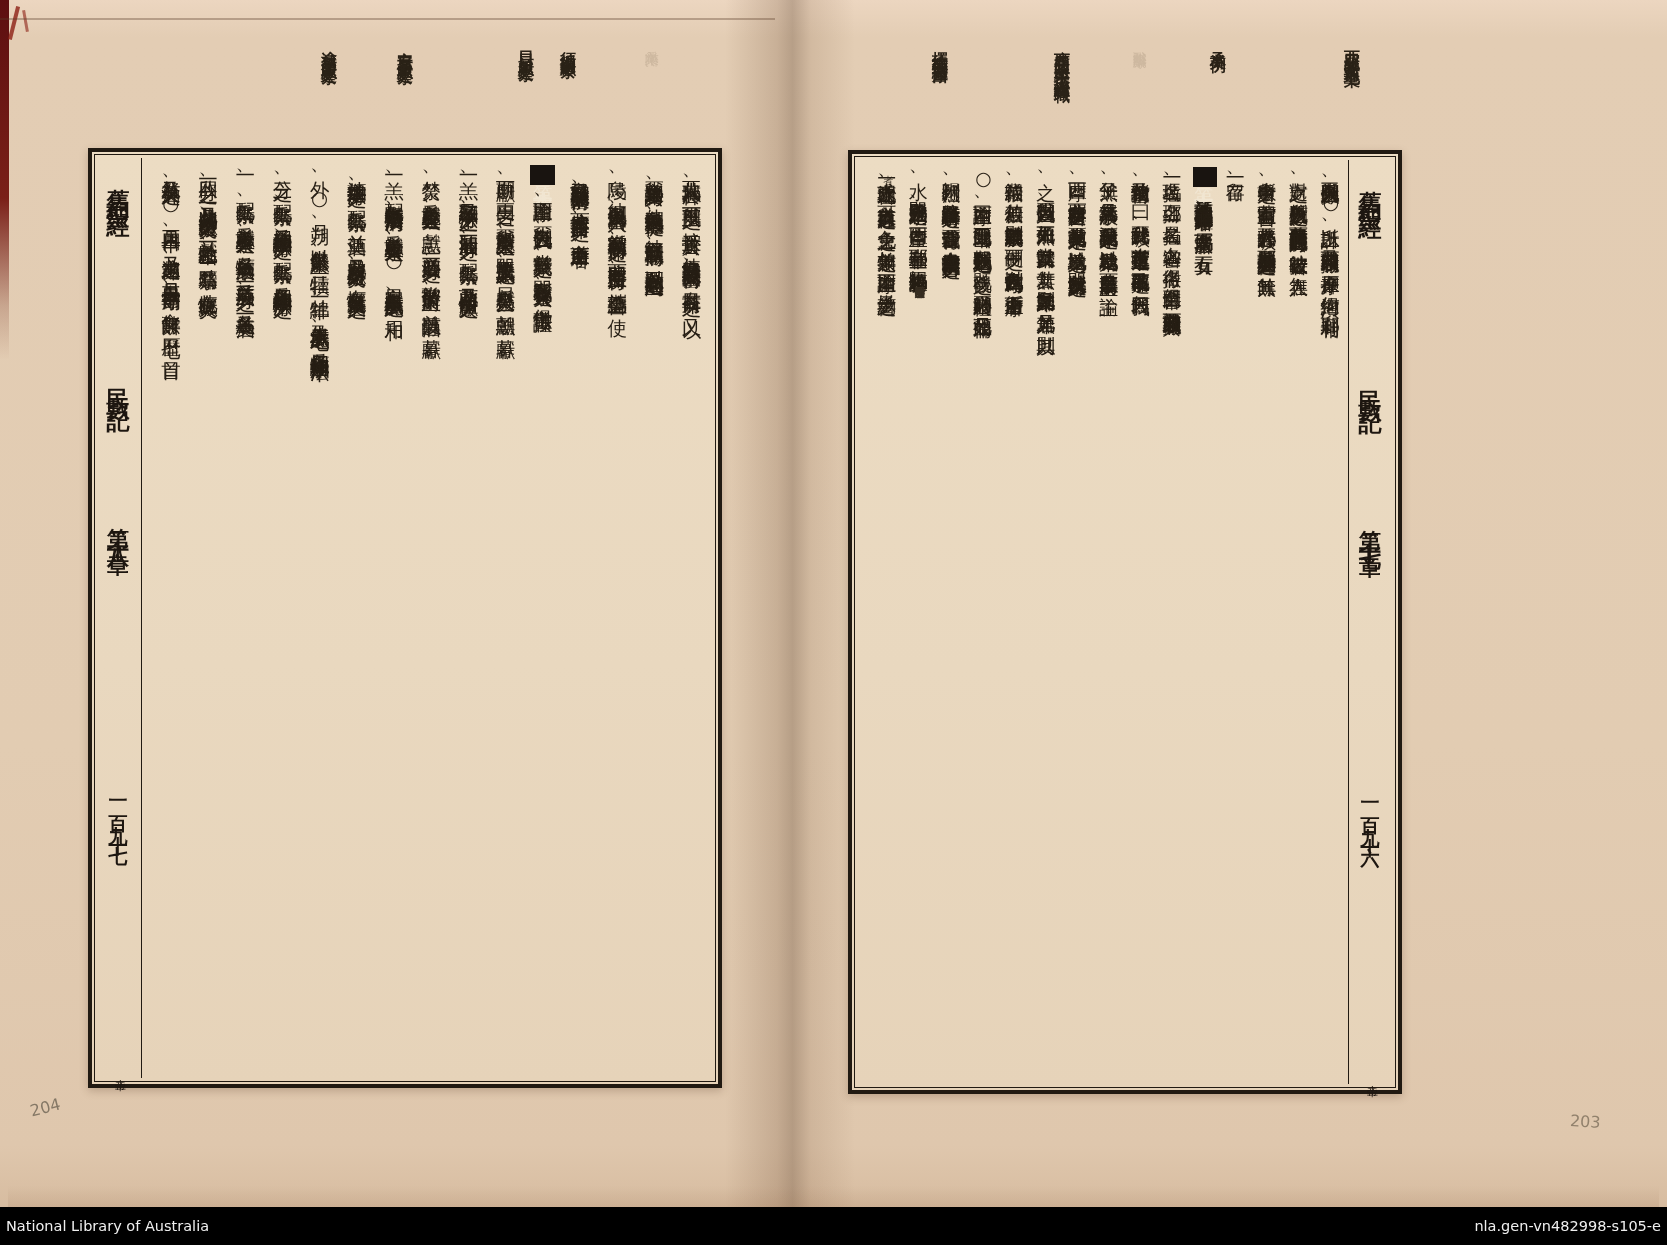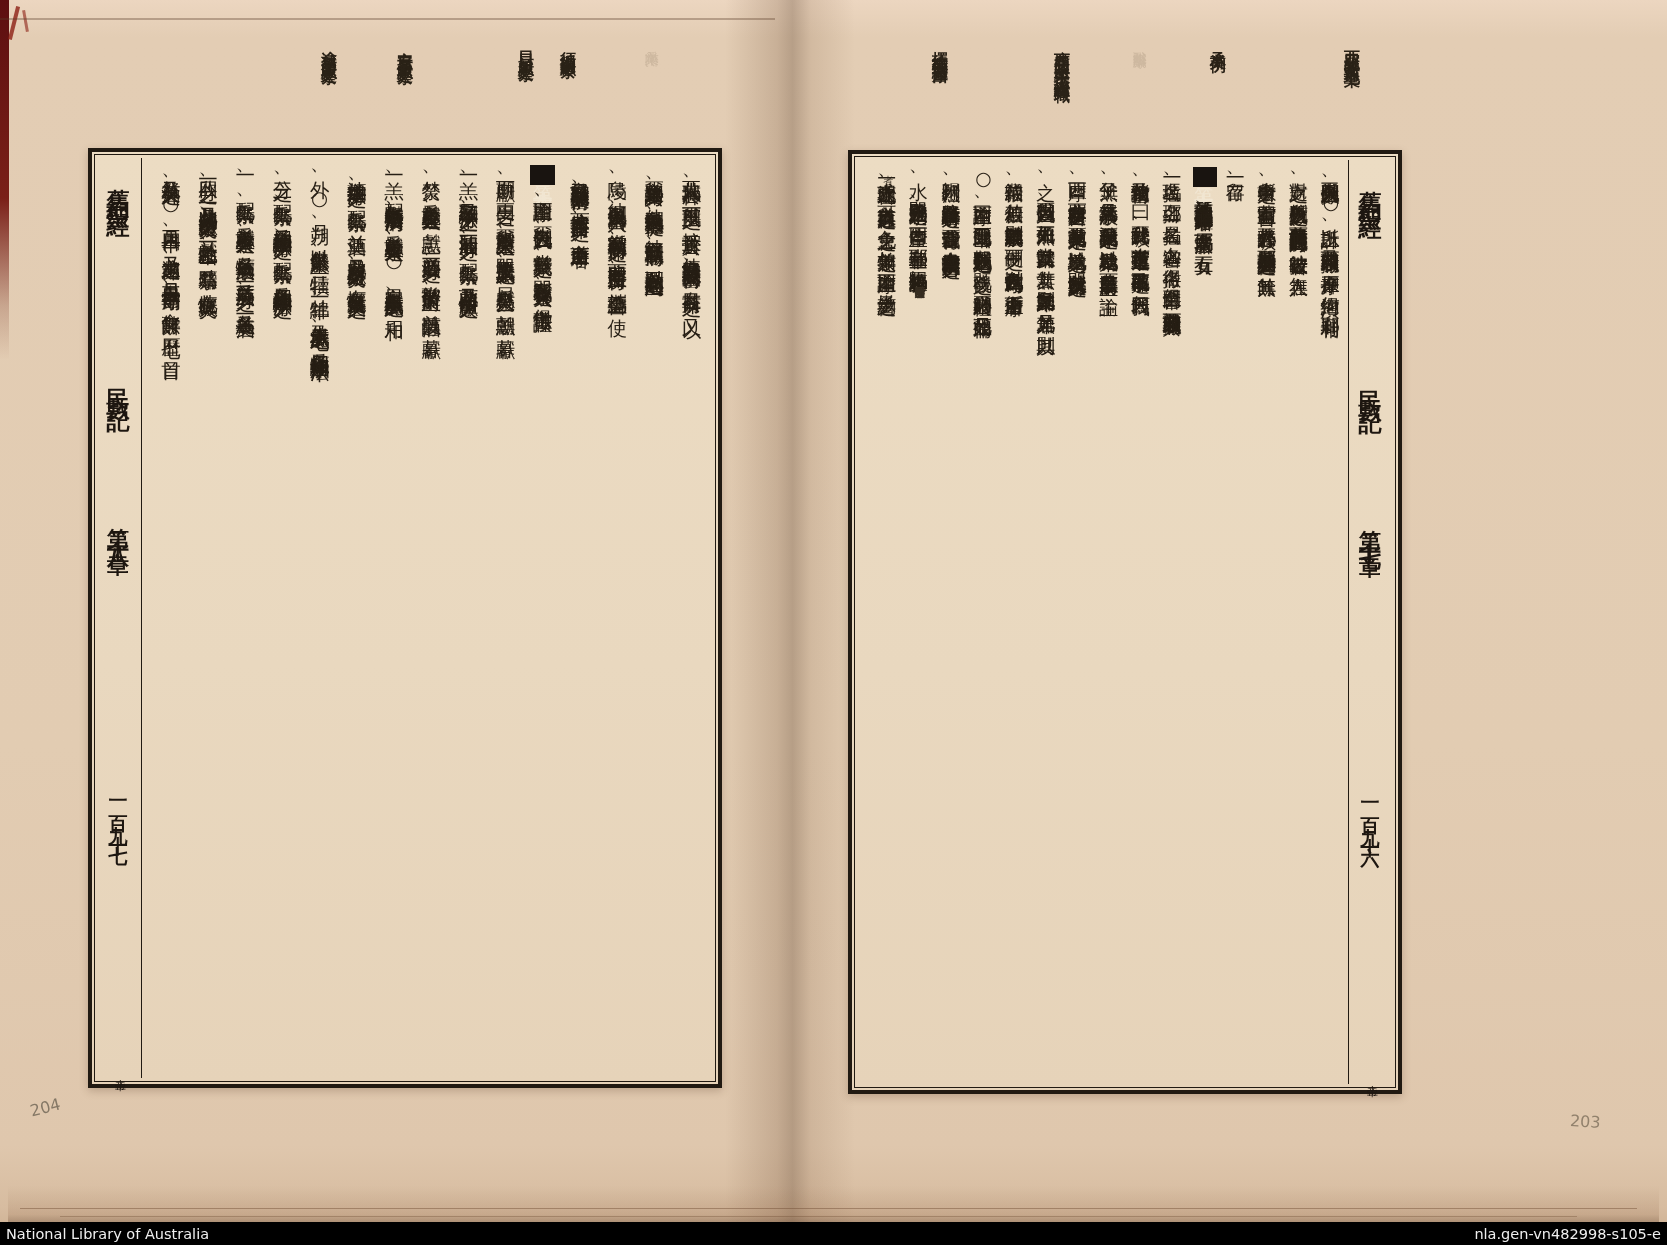--- a/index.html
+++ b/index.html
@@ -51,21 +51,21 @@
   .mnote.w1{width:22px;} .mnote.w2{width:46px;} .mnote.w3{width:68px;}
   
   .ghost{position:absolute;writing-mode:vertical-rl;text-orientation:upright;white-space:nowrap;overflow:hidden;
          font-size:19px;letter-spacing:1px;color:#6e5c46;opacity:.13;transform:scaleX(-1);pointer-events:none;}
   .ghost.small{font-size:14px;opacity:.18;}
   
   .pencil{position:absolute;font-family:"DejaVu Sans","Liberation Sans",sans-serif;color:#857866;font-size:16px;}
   .pencil.pl{left:30px;top:1098px;transform:rotate(-14deg);}
   .pencil.pr{left:1570px;top:1112px;transform:rotate(4deg);color:#91816c;}
   
-  .footer-bar{position:absolute;left:0;right:0;bottom:0;height:23px;background:#000;
+  .footer-bar{position:absolute;left:0;right:0;bottom:0;height:38px;background:#000;
         display:flex;justify-content:space-between;align-items:center;padding:0 6px;
         font-family:"DejaVu Sans","Liberation Sans",sans-serif;font-size:14.5px;color:#efefef;}
 </style>
 </head>
 <body>
 
 <div class="scan">
 
   <div class="red-edge"></div>
   <div class="red-mark"></div>

